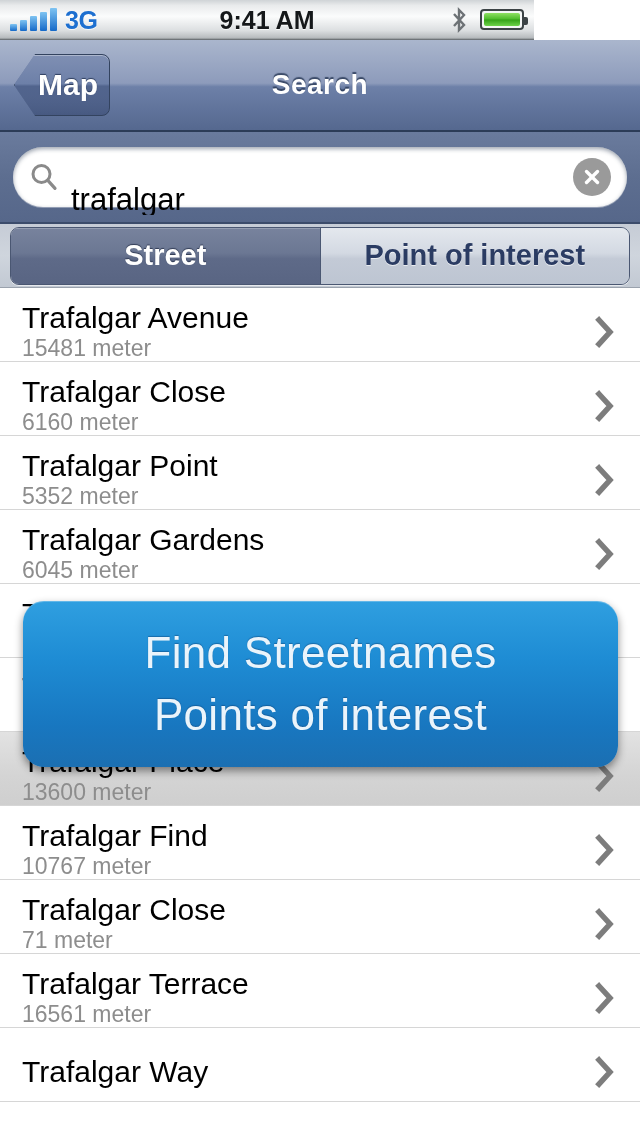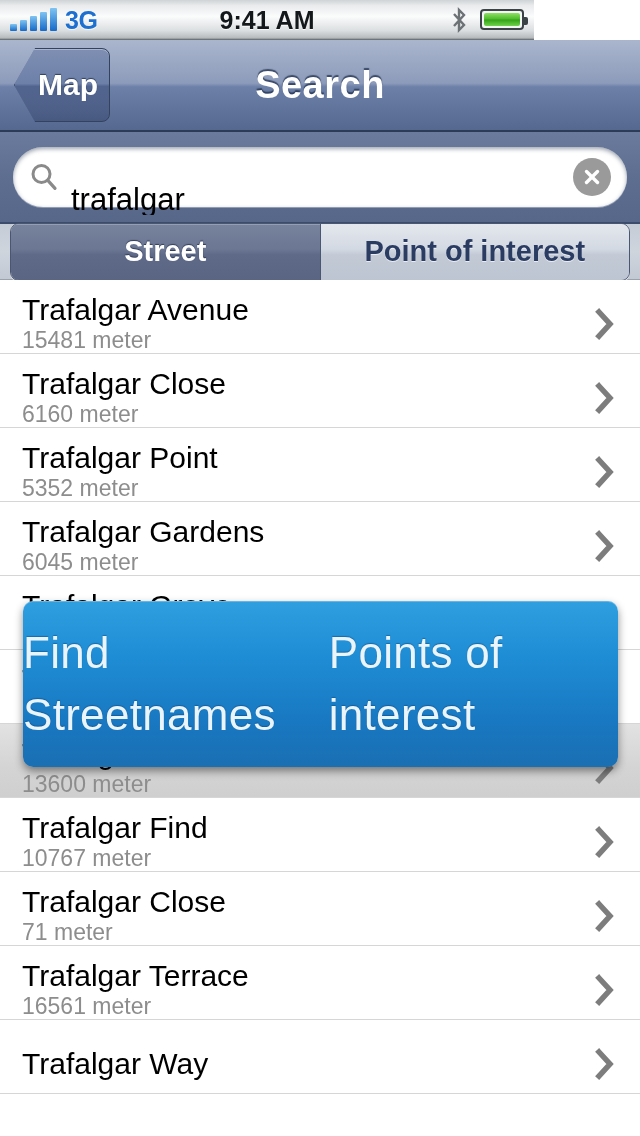--- a/index.html
+++ b/index.html
@@ -43,25 +43,25 @@
 
   
   .nav-bar{
     position:relative; height:92px; width:640px;
     background:linear-gradient(to bottom,#aab6cd 0%,#8d9bbb 48%,#6d80a8 52%,#55688f 100%);
     border-bottom:2px solid #2c3c57;
     display:flex; align-items:center;
   }
   .nav-title{
     position:absolute; left:0; right:0; text-align:center;
-    font-size:38px; font-weight:bold; color:#ffffff; letter-spacing:0.5px;
+    font-size:28px; font-weight:bold; color:#ffffff; letter-spacing:0.5px;
     text-shadow:0 -2px 1px rgba(30,45,75,0.75);
   }
   .back-btn{
-    position:relative; margin-left:14px; height:74px; width:96px;
+    position:relative; margin-left:14px; height:62px; width:96px;
     display:flex; align-items:center; justify-content:flex-end;
     padding-right:12px; z-index:3; cursor:pointer;
   }
   .back-shape{
     position:absolute; inset:0;
     background:linear-gradient(to bottom,#7f8fb3 0%,#6d80a8 48%,#51648d 52%,#47598180 100%),
                linear-gradient(to bottom,#7f8fb3,#475981);
     border:1px solid #33435f;
     clip-path:polygon(0% 50%, 22% 0%, 100% 0%, 100% 100%, 22% 100%);
     border-radius:8px;
@@ -87,21 +87,21 @@
   .mag-icon{ width:30px; height:30px; flex:0 0 30px; margin-right:12px; }
   .search-value{ font-size:31px; color:#000; line-height:1; flex:1;
     white-space:nowrap; overflow:hidden;margin-top:44px; }
   .clear-btn{
     width:38px; height:38px; border-radius:50%; background:#9a9a9a;
     display:flex; align-items:center; justify-content:center; cursor:pointer; flex:0 0 38px;
   }
 
   
   .seg-wrap{
-    height:56px; width:640px;
+    height:64px; width:640px;
     background:linear-gradient(to bottom,#c6ccd6 0%,#cfd5dd 50%,#c2c9d3 100%);
     display:flex; align-items:center; padding:0 10px;
     border-bottom:1px solid #9aa2ad;
   }
   .segmented{
     display:flex; width:100%; height:58px; border-radius:9px; overflow:hidden;
     border:1px solid #4a5772;
     box-shadow:0 1px 0 rgba(255,255,255,0.6);
   }
   .seg{
@@ -129,24 +129,24 @@
   }
   .row.sel{ background:linear-gradient(to bottom,#e2e2e2 0%,#d4d4d4 60%,#cfcfcf 100%); }
   .row-text{ flex:1; min-width:0; }
   .row-title{ font-size:30px; color:#000; line-height:34px; white-space:nowrap; }
   .row-sub{ font-size:23px; color:#8d8d8d; line-height:27px; white-space:nowrap; }
   .chev{ width:26px; height:34px; flex:0 0 26px; margin-right:10px; }
 
   
   .callout{
     position:absolute; left:23px; top:601px; width:595px; height:166px;
-    border-radius:10px; z-index:50;
+    border-radius:21px; z-index:50;
     background:linear-gradient(to bottom,#2f9fe0 0%,#1e8cd4 35%,#1877c0 75%,#1b6fb2 100%);
     box-shadow:0 4px 8px rgba(0,0,0,0.45), inset 0 1px 0 rgba(255,255,255,0.25);
-    display:flex; flex-direction:row; align-items:center; justify-content:center;
+    display:flex; flex-direction:column; align-items:center; justify-content:center;
   }
   .callout-line{
     font-size:44px; color:#eaf4fb; line-height:62px; letter-spacing:0.3px;
     text-shadow:0 -1px 1px rgba(10,60,110,0.45);
   }
 </style>
 </head>
 <body>
 
 <div class="screen">

